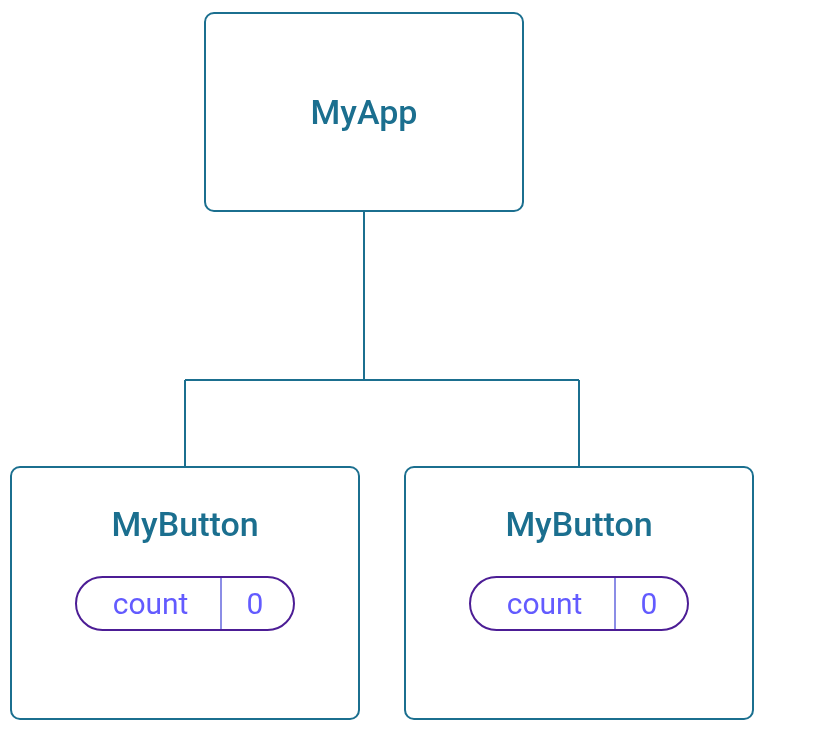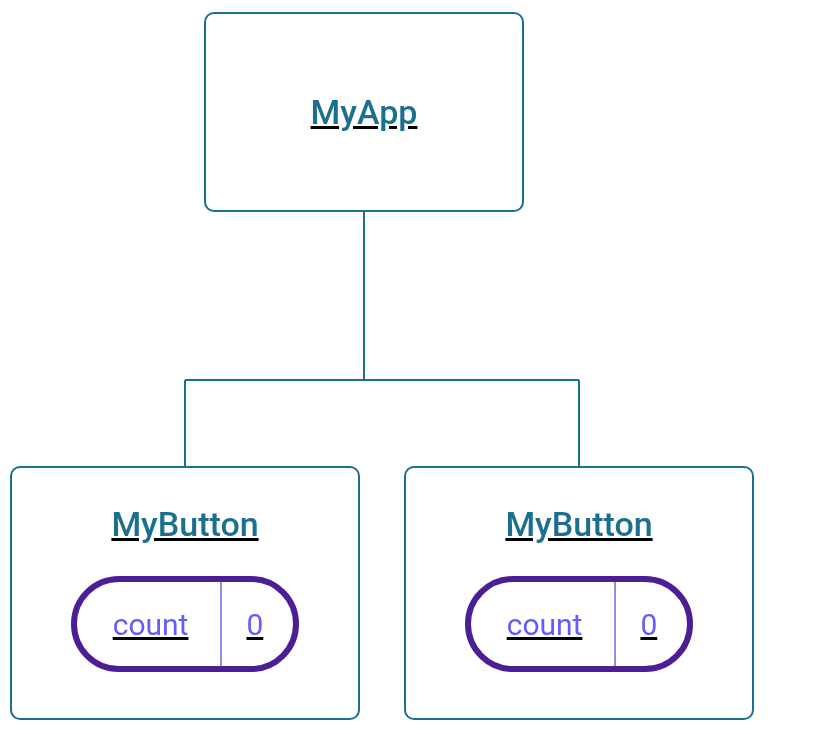--- a/index.html
+++ b/index.html
@@ -18,21 +18,20 @@
     
     .node {
       position: absolute;
       background: #ffffff;
       border: 2px solid #1b6f8f;
       border-radius: 10px;
       display: flex;
       flex-direction: column;
       align-items: center;
       justify-content: center;
-      text-decoration: underline;
     }
     
     .node-title {
       font-size: 34px;
       font-weight: 500;
       color: #1b6f8f;
     }
     
     .root-node {
       left: 204px;
@@ -57,23 +56,23 @@
       width: 350px;
       height: 254px;
       padding-top: 36px;
       justify-content: flex-start;
       gap: 32px;
     }
     
     .pill {
       display: flex;
       align-items: stretch;
-      border: 6px solid #4c1d95;
+      border: 2px solid #4c1d95;
       border-radius: 999px;
-      height: 96px;
+      height: 55px;
       overflow: hidden;
     }
     
     .pill-label {
       display: flex;
       align-items: center;
       justify-content: center;
       padding: 0 32px 0 36px;
       font-size: 30px;
       color: #635bff;

